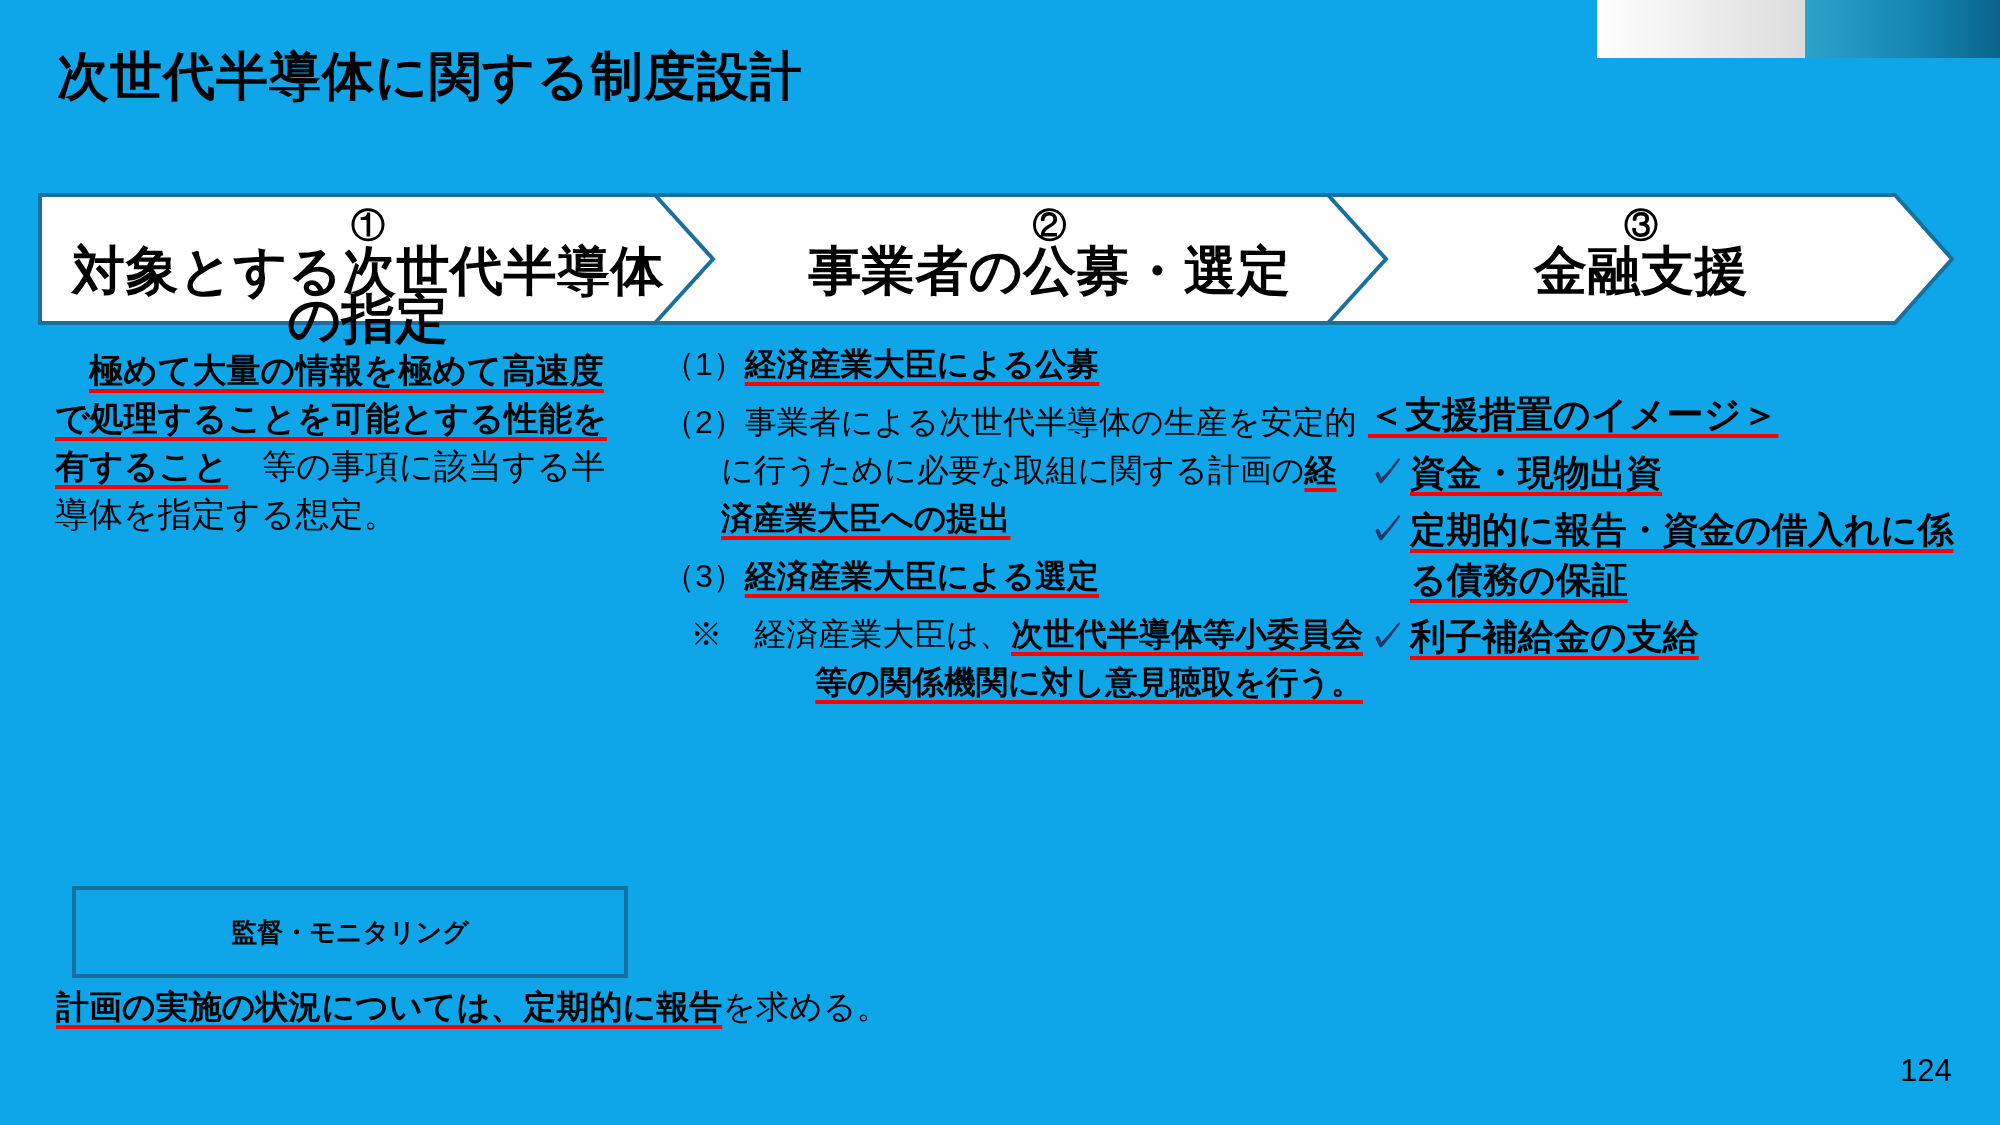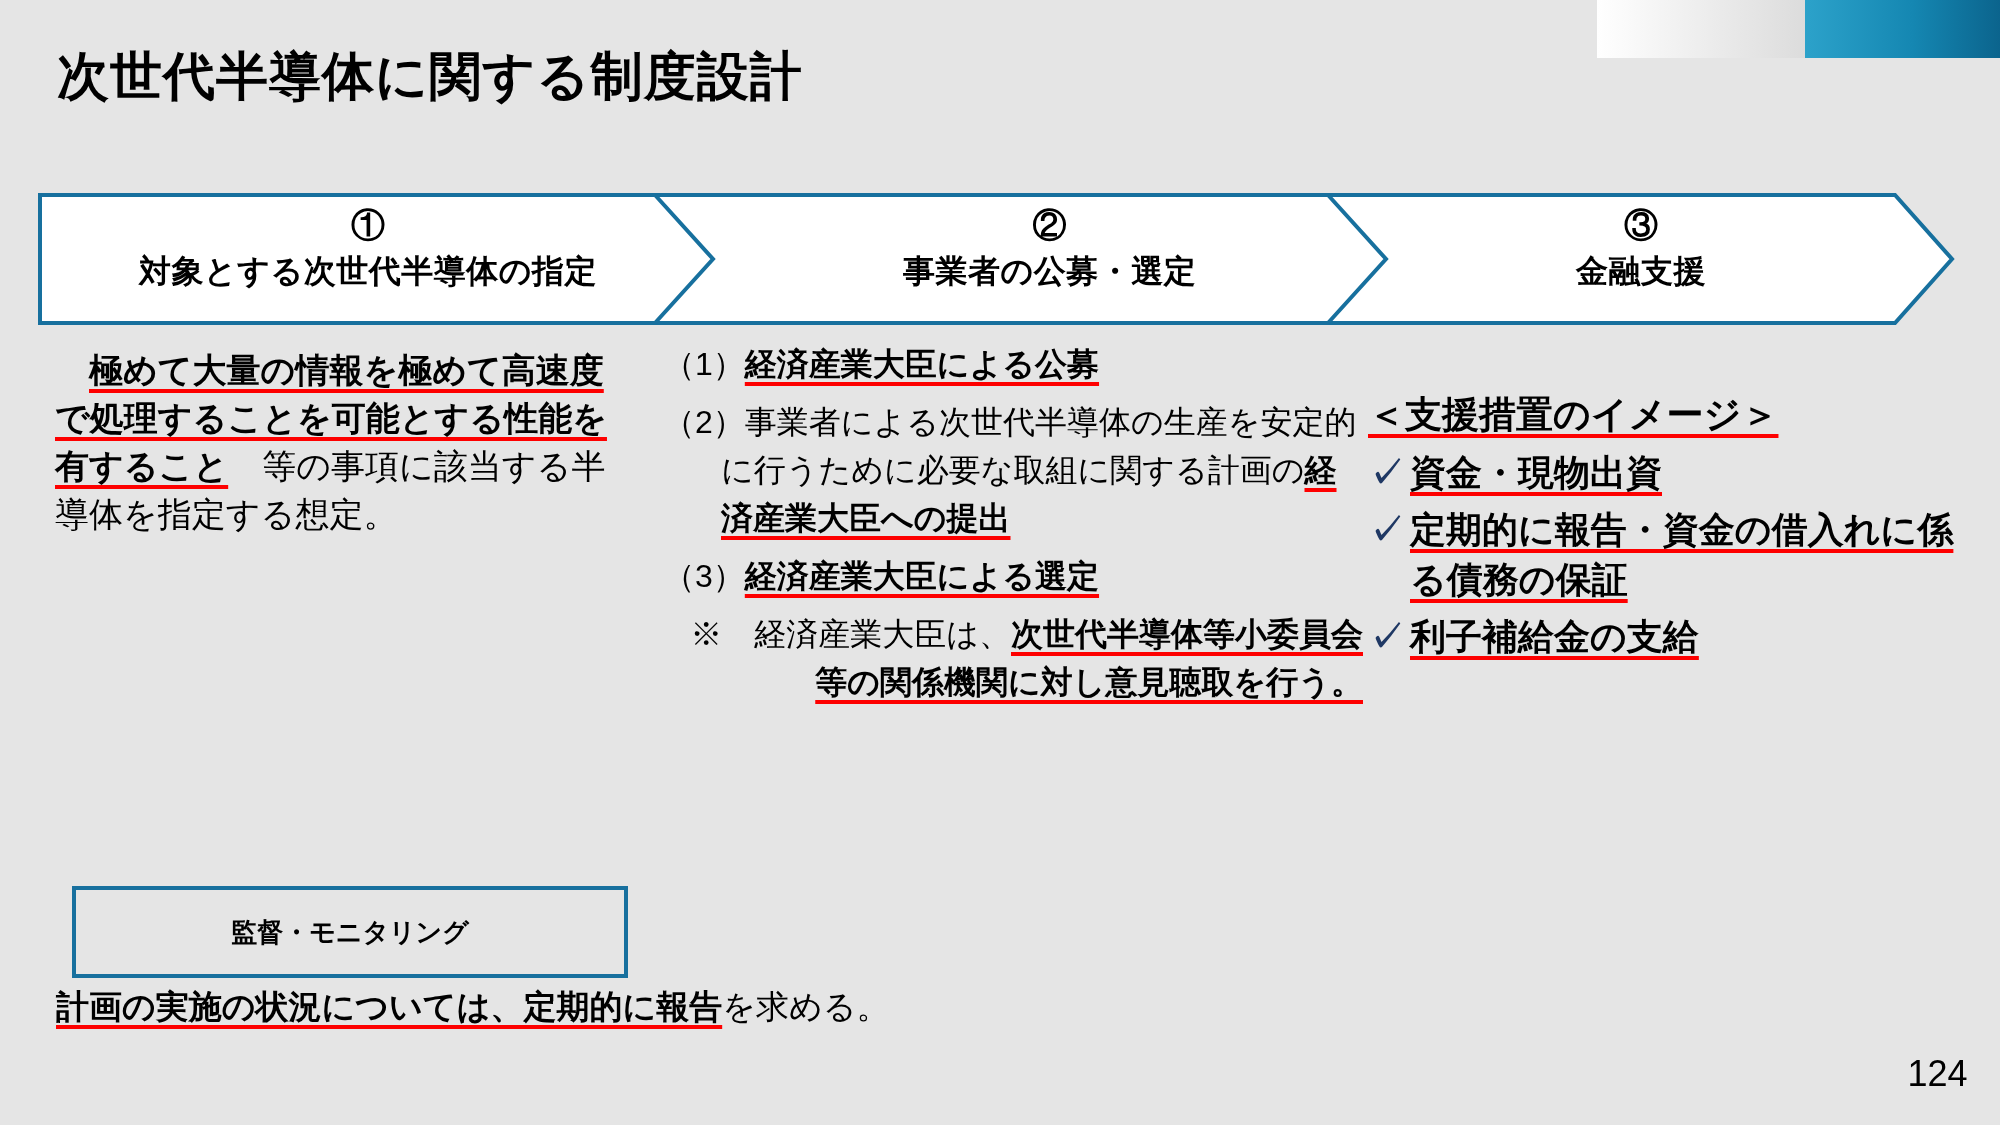--- a/index.html
+++ b/index.html
@@ -1,32 +1,32 @@
 <!DOCTYPE html>
 <html lang="ja"><head>
 <meta charset="utf-8">
 <style>
   html,body{margin:0;padding:0;background:#fff;}
   .slide{
-    position:relative;width:2000px;height:1125px;background:#e5e5e5;overflow:hidden;
+    position:relative;width:2000px;height:1125px;background:#0ea5e9;overflow:hidden;
     font-family:"Liberation Sans",sans-serif;color:#000;
   }
   
   .deco-bar{position:absolute;left:1597px;top:0;width:403px;height:58px;display:flex;}
   .deco-gray{width:208px;height:100%;background:linear-gradient(to right,#ffffff,#dcdcdc);}
   .deco-blue{width:195px;height:100%;background:linear-gradient(to right,#2ca2ca 0%,#1587b2 55%,#0b648d 100%);}
   
   .title{position:absolute;left:57px;top:42px;margin:0;font-size:52px;font-weight:700;letter-spacing:1px;}
   
   .band-svg{position:absolute;left:38px;top:191px;width:1918px;height:136px;}
   .band-svg polygon{fill:#ffffff;stroke:#17709e;stroke-width:4;stroke-linejoin:miter;}
   .band-svg polyline{fill:none;stroke:#17709e;stroke-width:4;}
   .step-head{position:absolute;top:203px;text-align:center;font-weight:700;}
   .step-num{font-size:34px;line-height:44px;}
-  .step-label{font-size:32px;line-height:48px;letter-spacing:0.5px;}
+  .step-label{font-size:53px;line-height:48px;letter-spacing:0.5px;}
   .step-head-1{left:48px;width:640px;}
   .step-head-2{left:713px;width:673px;}
   .step-head-3{left:1386px;width:510px;}
   
   .rl{font-weight:700;text-decoration:underline;text-decoration-color:#fe0000;
       text-decoration-thickness:4px;text-underline-offset:7px;}
   
   .col1{position:absolute;left:55px;top:346px;width:552px;font-size:34px;line-height:48px;}
   
   .col2{position:absolute;left:663px;top:340px;width:700px;font-size:32px;line-height:48px;}
@@ -35,21 +35,21 @@
   
   .col3{position:absolute;left:1368px;top:348px;width:600px;font-size:36px;line-height:50px;margin-top:42px;}
   .c3-header{margin-bottom:8px;font-size:37px;}
   .c3-item{margin-bottom:7px;padding-left:42px;text-indent:-42px;}
   .check{color:#1f3864;font-weight:700;display:inline-block;text-indent:0;width:42px;text-decoration:none;}
   
   .mon-box{position:absolute;left:72px;top:886px;width:548px;height:84px;border:4px solid #17709e;
            display:flex;align-items:center;justify-content:center;font-size:26px;font-weight:700;}
   
   .footer{position:absolute;left:56px;top:982px;width:1820px;font-size:33px;line-height:50px;}
-  .page-num{position:absolute;left:1900px;top:1053px;width:75px;font-size:36px;text-align:center;}
+  .page-num{position:absolute;left:1900px;top:1053px;width:75px;font-size:31px;text-align:left;}
 </style>
 </head>
 <body>
 
 <div class="slide">
 
   <div class="deco-bar">
     <div class="deco-gray"></div>
     <div class="deco-blue"></div>
   </div>

